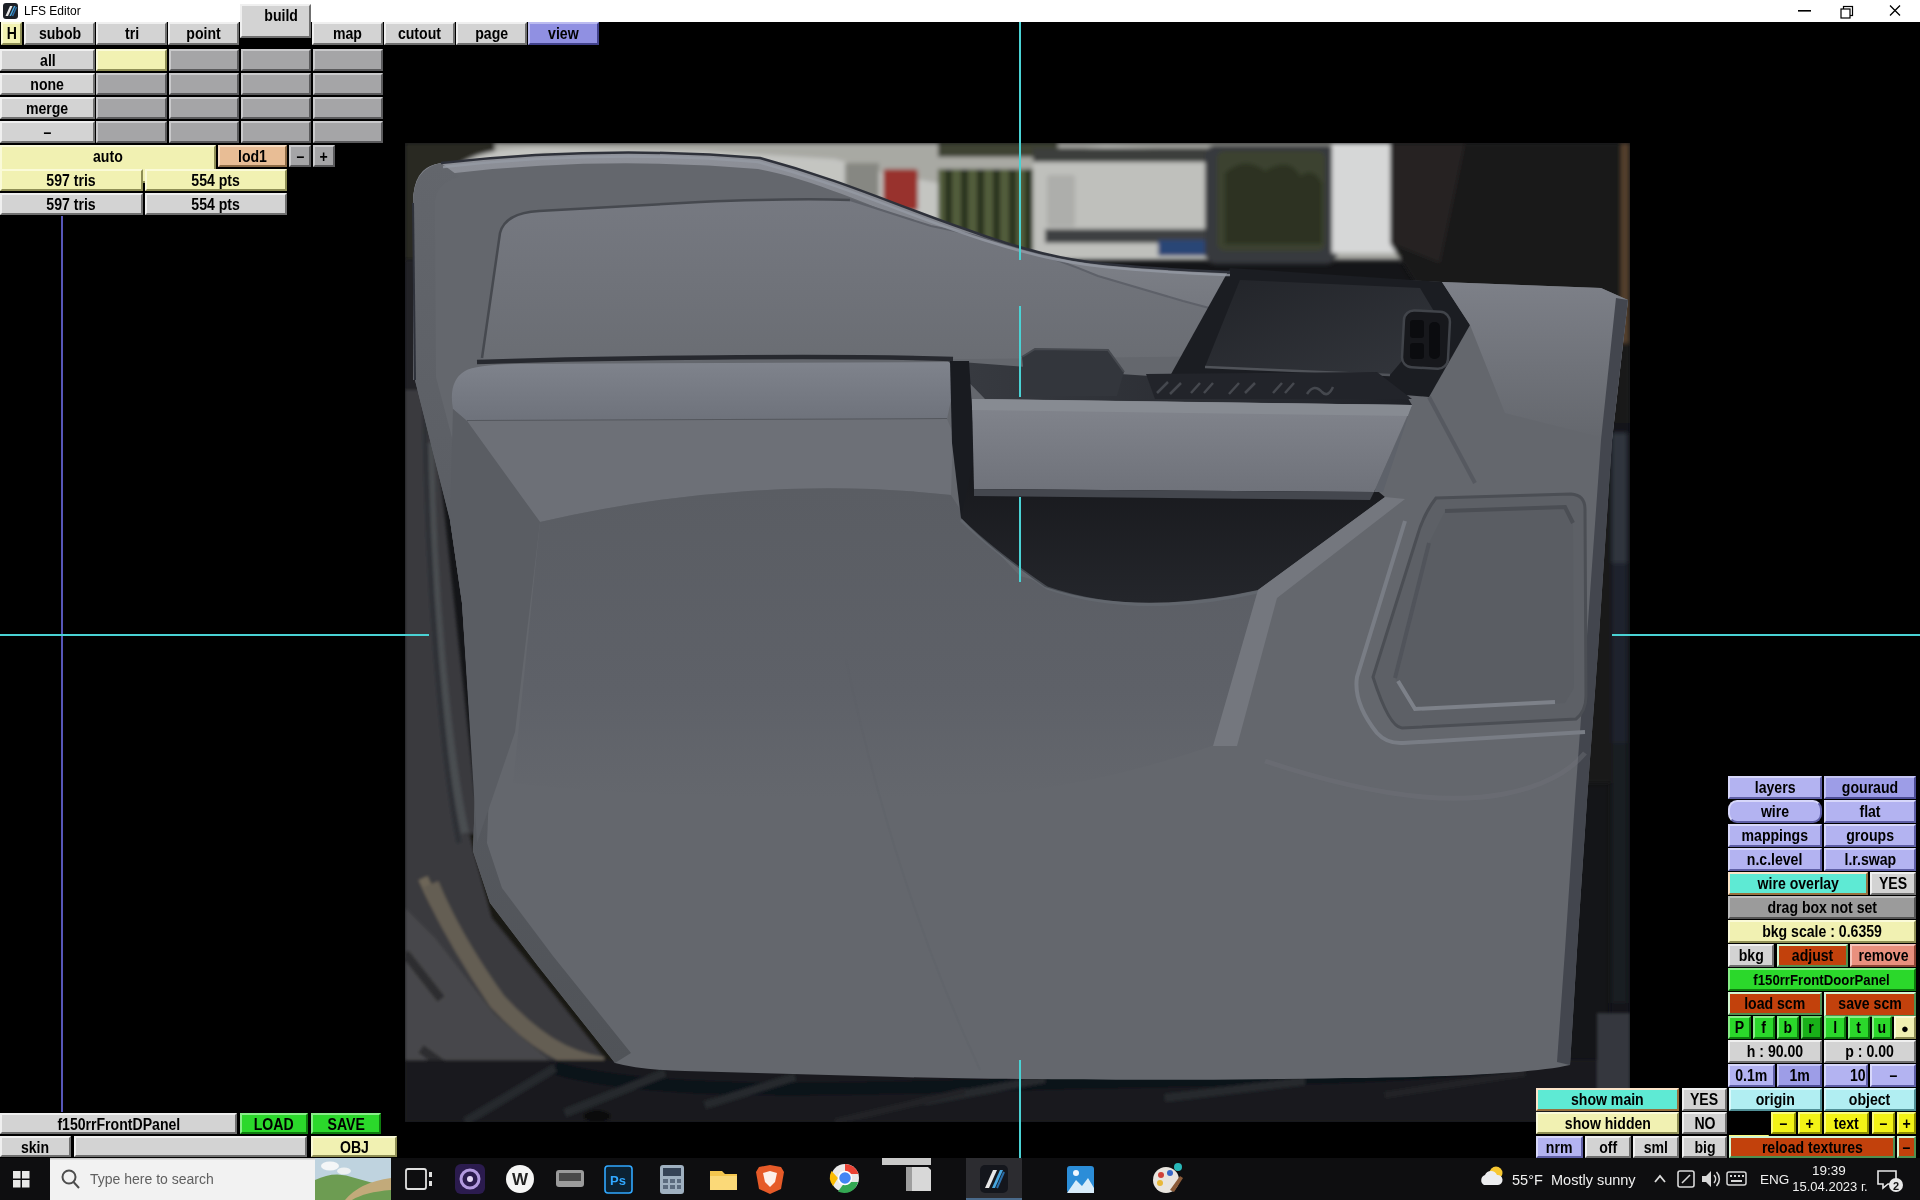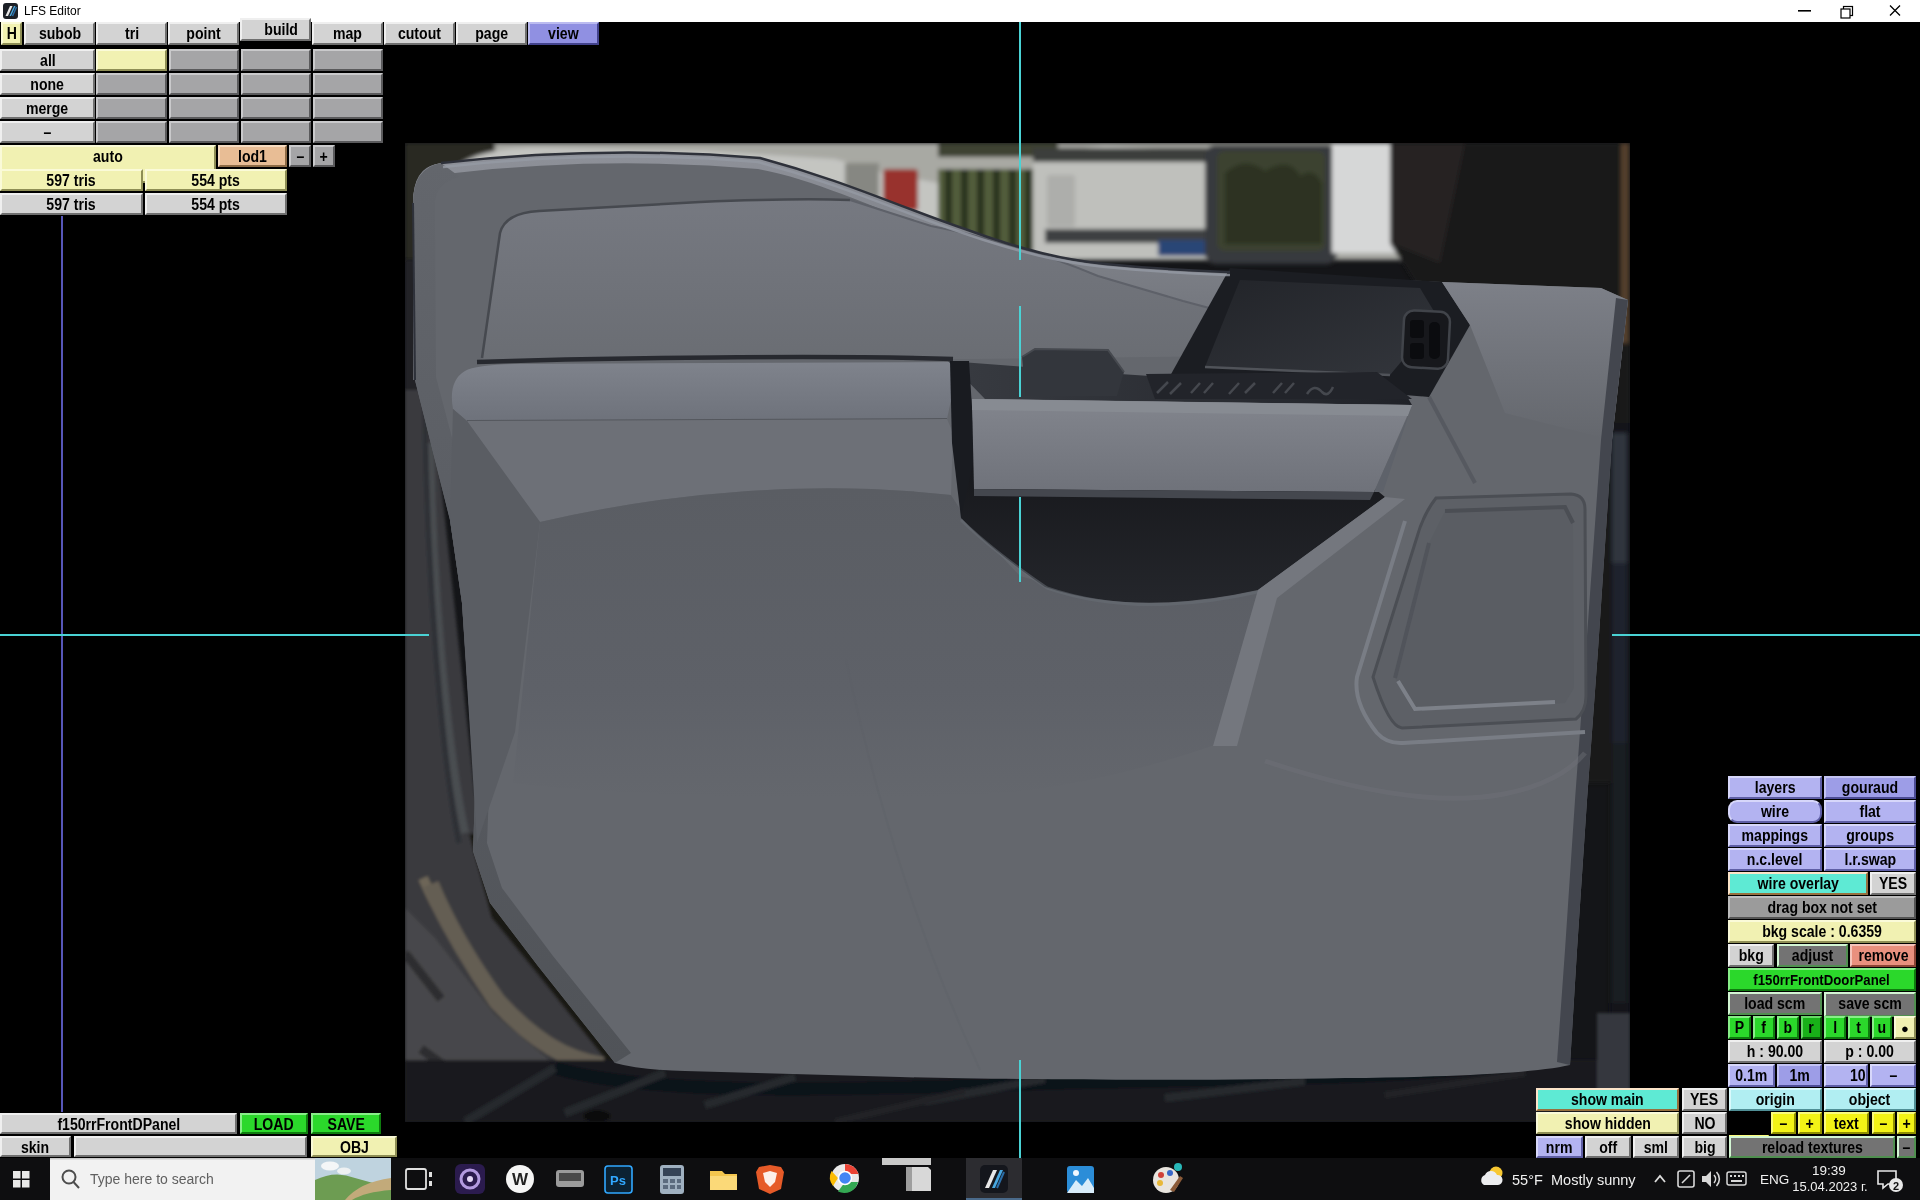--- a/index.html
+++ b/index.html
@@ -11,21 +11,21 @@
 .g2{background:#a5a5a7;border-color:#c9c9cb #5a5a5c #5a5a5c #c9c9cb;}
 .g3{background:#9b9b9b;border-color:#bdbdbd #545454 #545454 #bdbdbd;}
 .y{background:#f1f1b2;border-color:#fafad8 #8e8e55 #8e8e55 #fafad8;}
 .t{background:#e8bd95;border-color:#f6dcc1 #8d6b46 #8d6b46 #f6dcc1;}
 .v{background:#9090e2;border-color:#bbbbf0 #43438d #43438d #bbbbf0;}
 .l{background:#b3b3f1;border-color:#d7d7fa #5e5ea5 #5e5ea5 #d7d7fa;}
 .l2{background:#9d9de7;border-color:#c3c3f3 #4d4d95 #4d4d95 #c3c3f3;}
 .p{background:#5eead4;border-color:#fbe4c9 #97703f #97703f #fbe4c9;}
 .gr{background:#2bd82b;border-color:#88ee88 #0e7c0e #0e7c0e #88ee88;}
 .gr2{background:#18b018;border-color:#67d867 #085808 #085808 #67d867;}
-.lg{background:#737373;border-color:#d3f6d3 #508f50 #508f50 #d3f6d3;}
+.lg{background:#c2410c;border-color:#d3f6d3 #508f50 #508f50 #d3f6d3;}
 .sal{background:#e9907e;border-color:#f5c4ba #8d4435 #8d4435 #f5c4ba;}
 .cy{background:#b1eef2;border-color:#d9f9fb #508f96 #508f96 #d9f9fb;}
 .yb{background:#f3f316;border-color:#fafa7c #8f8f00 #8f8f00 #fafa7c;}
 .cond{display:inline-block;transform:scaleX(0.88);transform-origin:center;}
 </style>
 </head>
 <body>
 <div id="root">
 
 <div style="position:absolute;left:0;top:0;width:1920px;height:22px;background:#fff;"></div>
@@ -39,21 +39,21 @@
   <rect x="1843.5" y="6.5" width="9" height="9" fill="none" stroke="#000" stroke-width="1.2"></rect>
   <rect x="1841" y="9" width="9" height="9" fill="#fff" stroke="#000" stroke-width="1.2"></rect>
   <path d="M1890,5.5 L1900,15.5 M1900,5.5 L1890,15.5" stroke="#000" stroke-width="1.3"></path>
 </svg>
 <div style="position:absolute;left:24px;top:4px;font-size:12px;color:#000;">LFS Editor</div>
 
 <div class="b g1" style="left:1px;top:22px;width:21px;height:23px;background:#f1f1b2;border-color:#fafad8 #8e8e55 #8e8e55 #fafad8;"><span class="cond">H</span></div>
 <div class="b g1" style="left:24px;top:22px;width:71px;height:23px;"><span class="cond">subob</span></div>
 <div class="b g1" style="left:96px;top:22px;width:71px;height:23px;"><span class="cond">tri</span></div>
 <div class="b g1" style="left:168px;top:22px;width:71px;height:23px;"><span class="cond">point</span></div>
-<div class="b g1" style="left:240px;top:18px;width:71px;height:23px;padding-left:12px;"><span class="cond">build</span></div>
+<div class="b g1" style="left:240px;top:4px;width:71px;height:34px;padding-left:12px;"><span class="cond">build</span></div>
 <div class="b g1" style="left:312px;top:22px;width:71px;height:23px;"><span class="cond">map</span></div>
 <div class="b g1" style="left:384px;top:22px;width:71px;height:23px;"><span class="cond">cutout</span></div>
 <div class="b g1" style="left:456px;top:22px;width:71px;height:23px;"><span class="cond">page</span></div>
 <div class="b v" style="left:528px;top:22px;width:71px;height:23px;"><span class="cond">view</span></div>
 
 <div class="b g1" style="left:0px;top:49px;width:95px;height:22px;"><span class="cond">all</span></div>
 <div class="b y" style="left:96px;top:49px;width:71px;height:22px;"></div>
 <div class="b g2" style="left:169px;top:49px;width:70px;height:22px;"></div>
 <div class="b g2" style="left:241px;top:49px;width:70px;height:22px;"></div>
 <div class="b g2" style="left:313px;top:49px;width:70px;height:22px;"></div>

